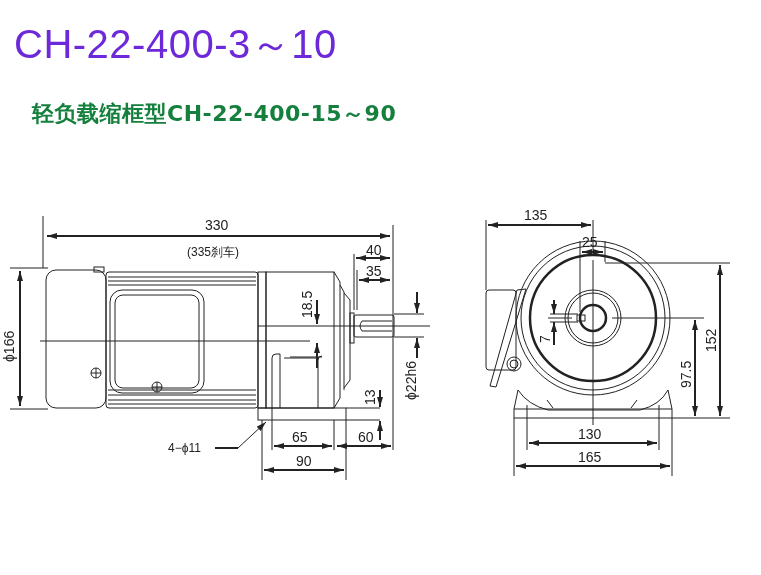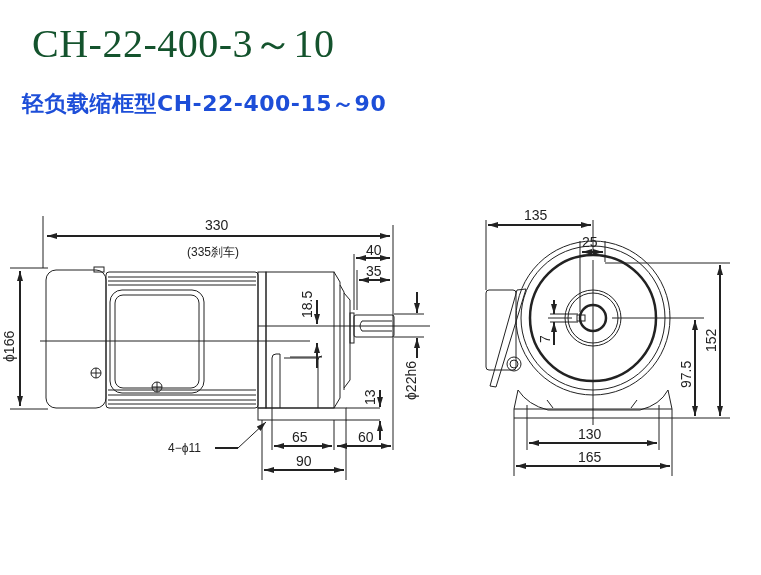--- a/index.html
+++ b/index.html
@@ -1,27 +1,27 @@
 <!DOCTYPE html>
 <html><head>
   <meta charset="utf-8">
   <style>
     html, body { margin: 0; padding: 0; background: #ffffff; }
     body { width: 761px; height: 575px; position: relative; overflow: hidden; font-family: "Liberation Sans", "DejaVu Sans", sans-serif; }
     .title-main {
-      position: absolute; left: 32px; top: 20px;
-      font-size: 40px; line-height: 48px; color: #14532d;
-      font-family: Liberation Serif, serif;
+      position: absolute; left: 14px; top: 20px;
+      font-size: 40px; line-height: 48px; color: #6d28d9;
+      font-family: Liberation Sans, sans-serif;
       letter-spacing: 0.5px; margin: 0; font-weight: normal;
     }
     .title-sub {
       position: absolute; left: 16px; top: 84px;
-      font-size: 22px; line-height: 28px; color: #1d4ed8; font-weight: bold;
+      font-size: 22px; line-height: 28px; color: #15803d; font-weight: bold;
       font-family: "DejaVu Sans", "Liberation Sans", sans-serif;
-      margin: 6px; letter-spacing: 0.5px;
+      margin: 16px; letter-spacing: 0.5px;
     }
     svg.drawing { position: absolute; left: 0; top: 0; }
     svg text { font-family: "Liberation Sans", "DejaVu Sans", sans-serif; fill: #222; }
     .dim { font-size: 14px; }
     .dim-s { font-size: 12px; }
   </style>
 </head>
 <body>
 
 <h1 class="title-main">CH-22-400-3～10</h1>

